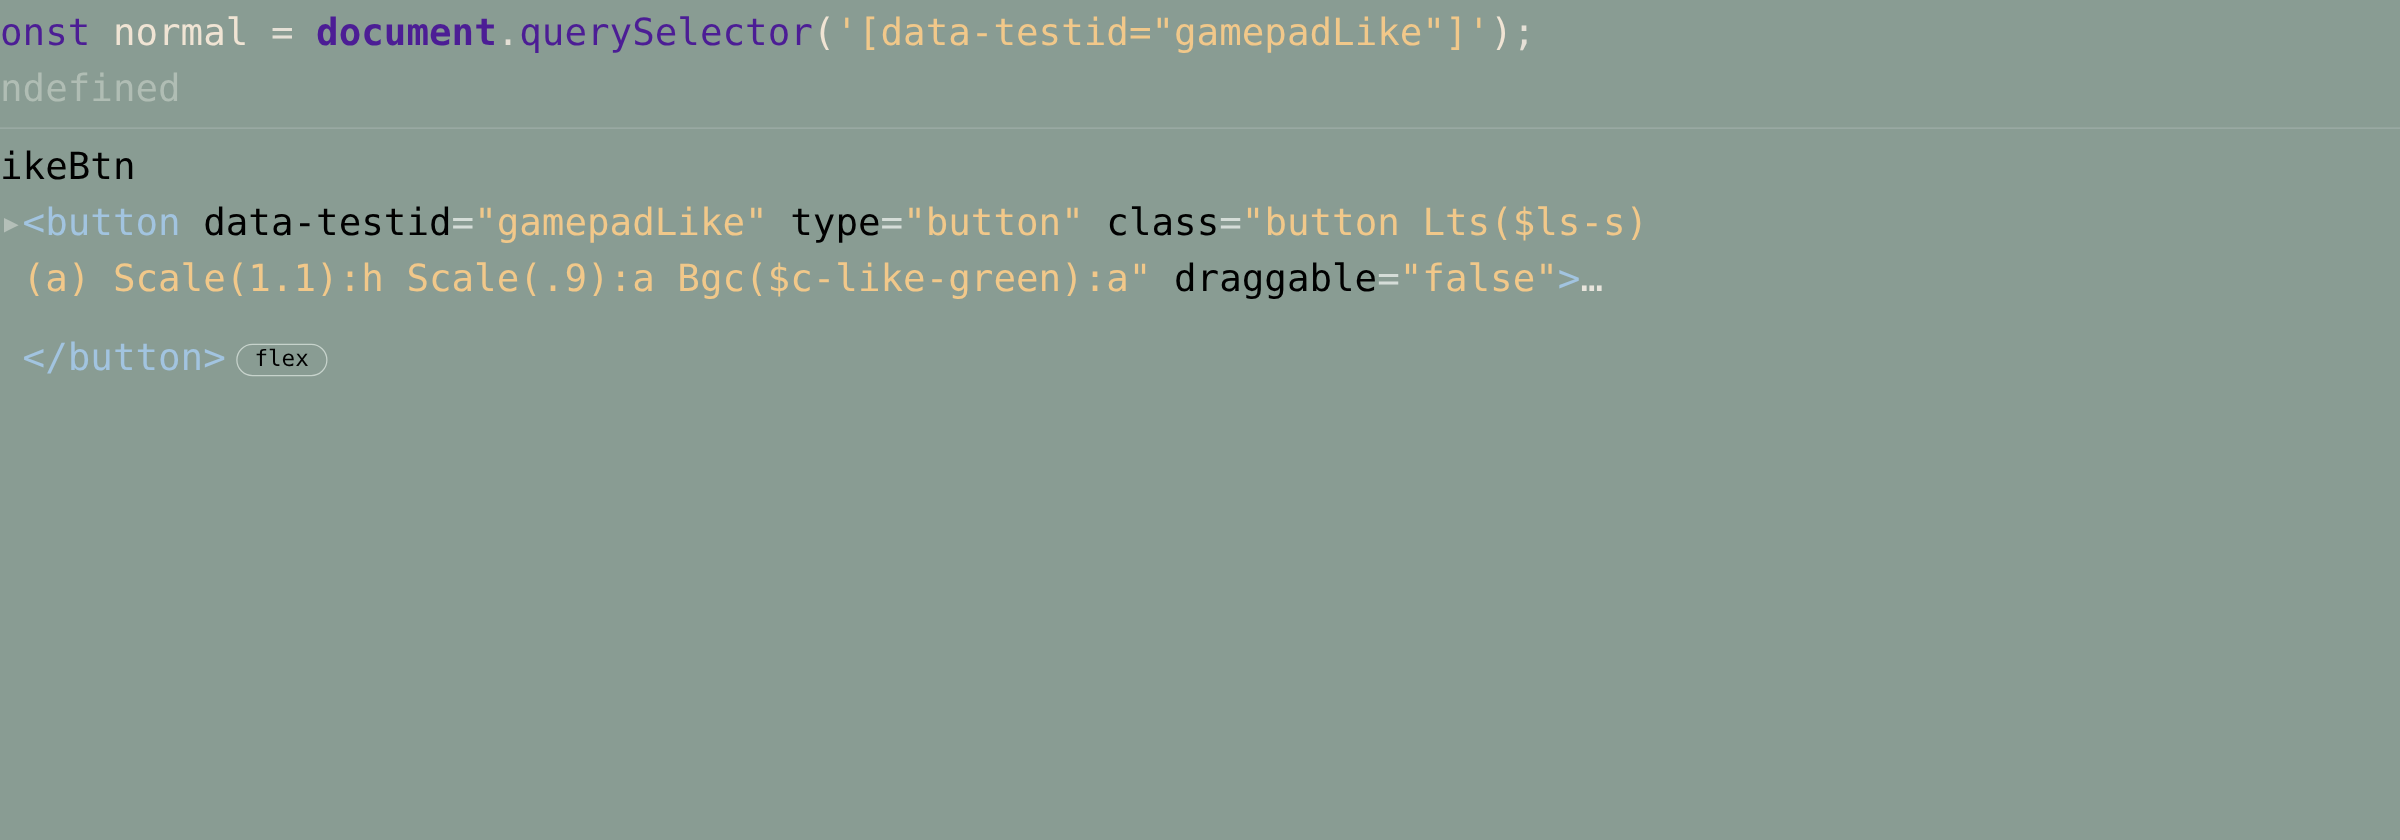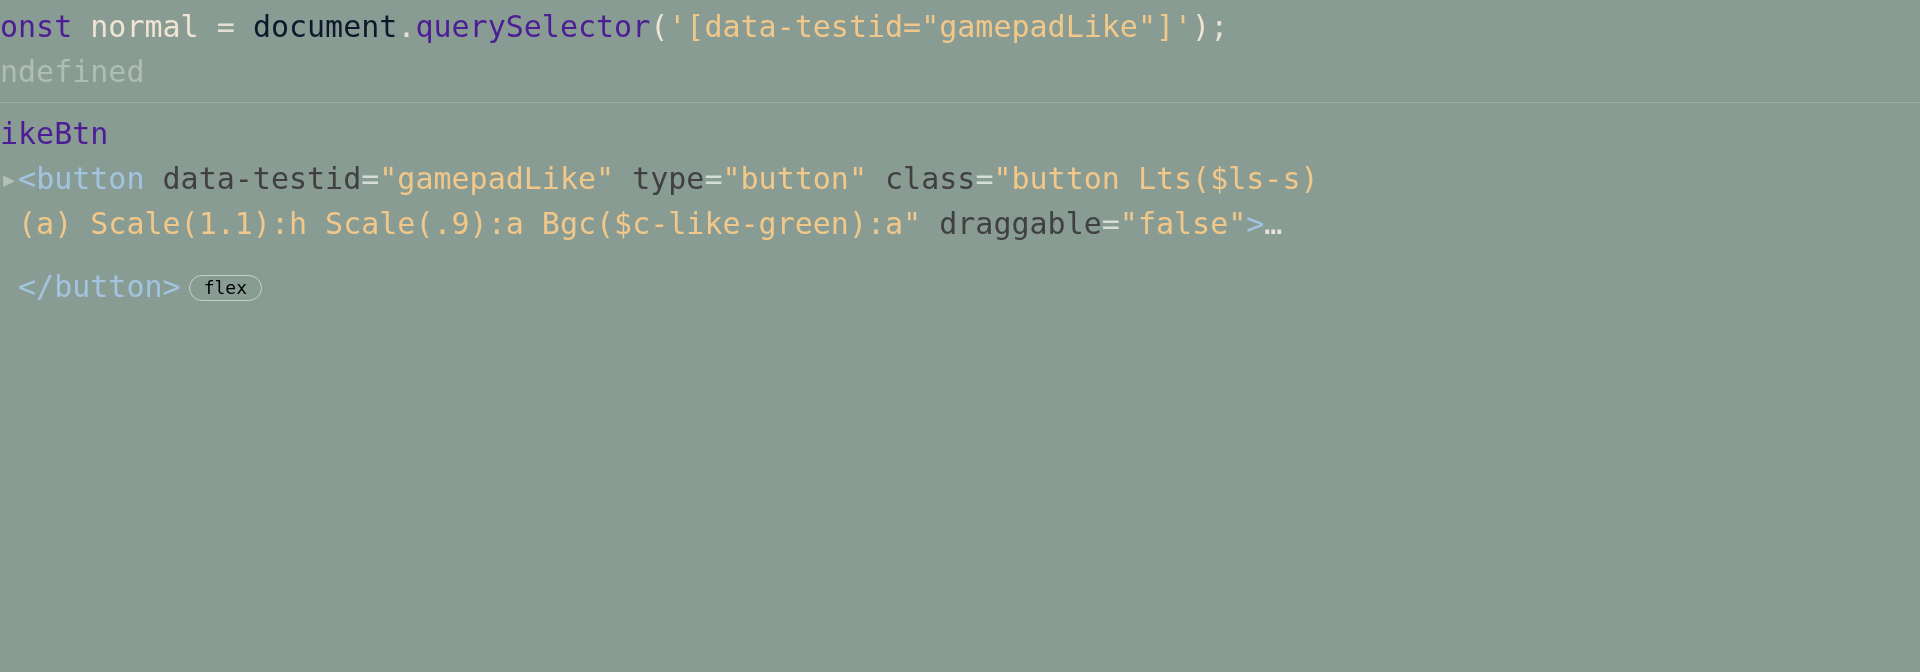--- a/index.html
+++ b/index.html
@@ -27,30 +27,30 @@
   .entry:last-of-type {
     border-bottom: none;
   }
   .line {
     white-space: pre;
     padding-left: 0;
   }
   .kw { color: #4c1d95; }
   .var { color: #f0e4d4; }
   .op { color: #e5e0d6; }
-  .obj { color: #0f172a; }
+  .obj { color: #4c1d95; font-weight: bold; }
   .method { color: #4c1d95; }
   .paren { color: #f0e4d4; }
   .str { color: #f1c88a; }
   .punct { color: #e5e0d6; }
   .undef { color: #b0bdb4; margin-top: 10px; }
-  .input-var { color: #4c1d95; }
+  .input-var { color: #000000; }
   .caret-col { color: #b4bfb8; }
   .tag { color: #a2c4e0; }
-  .attrname { color: #404040; }
+  .attrname { color: #000000; }
   .attreq { color: #d5ddd8; }
   .attrval { color: #f1c88a; }
   .classval { color: #f1c88a; }
   .elltext { color: #e8e4dc; }
   .closetag { color: #a2c4e0; }
   .badge {
     display: inline-block;
     border: 1.5px solid #c7d3cc;
     border-radius: 16px;
     padding: 0 14px;

